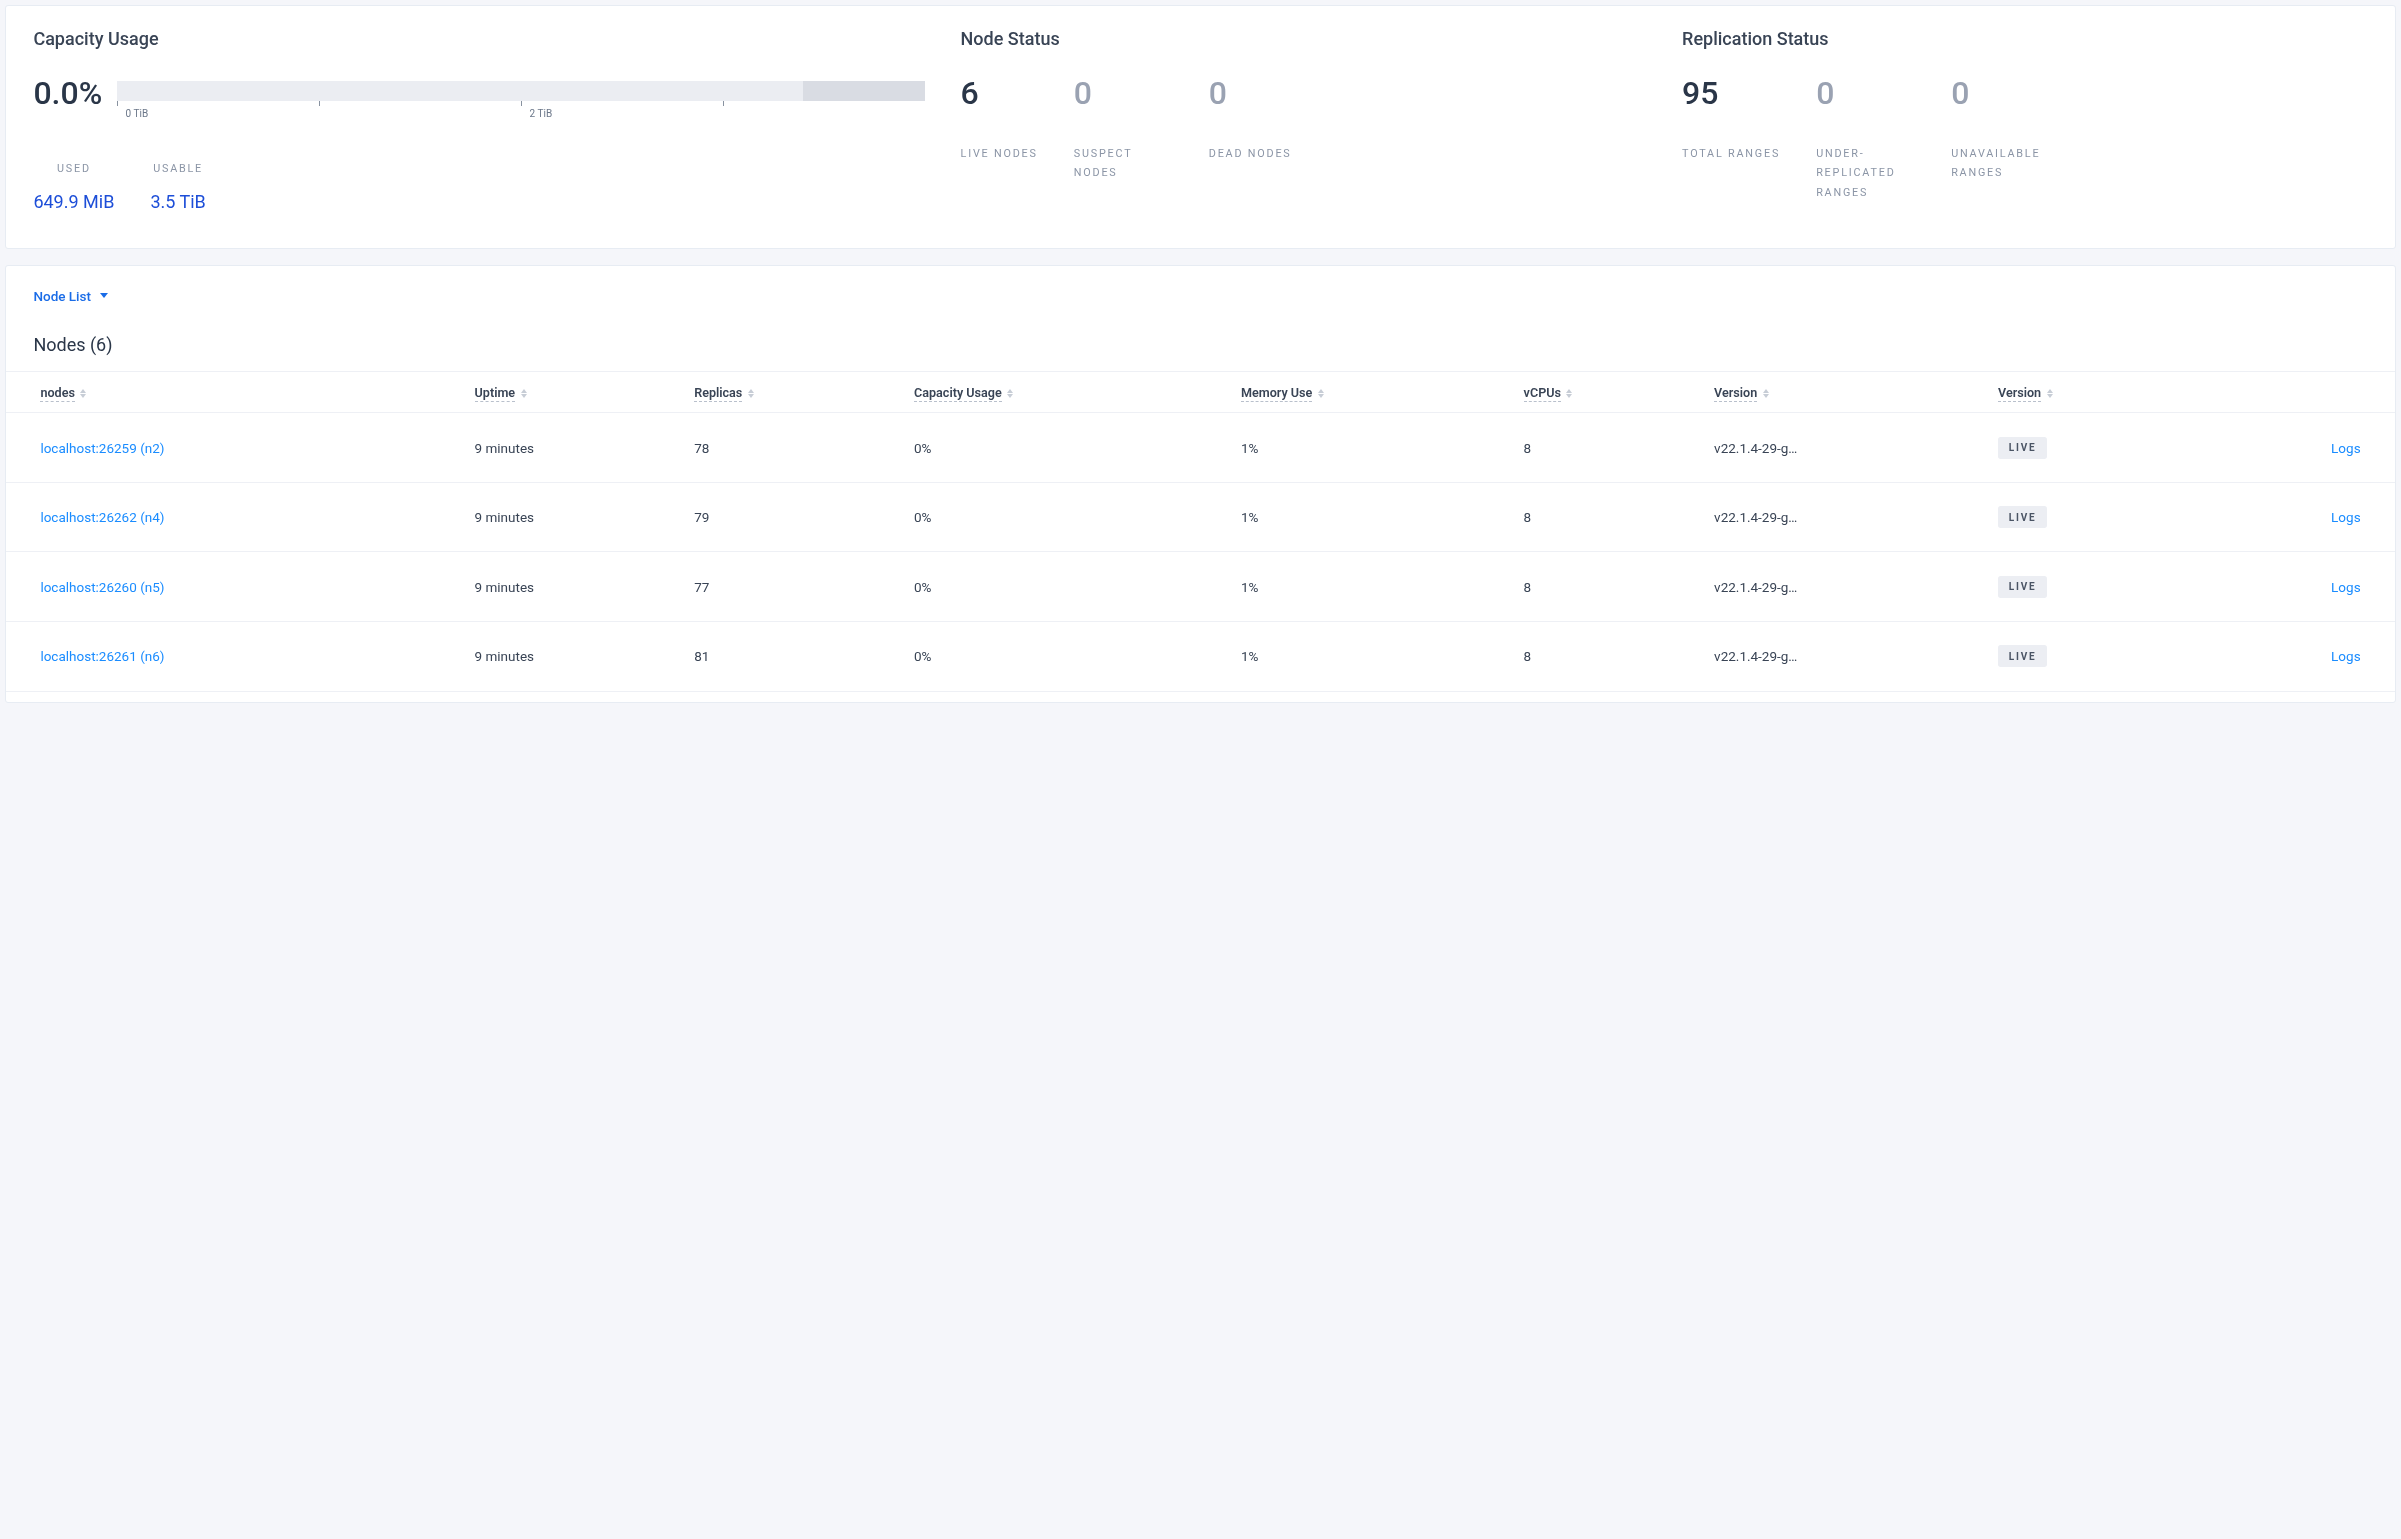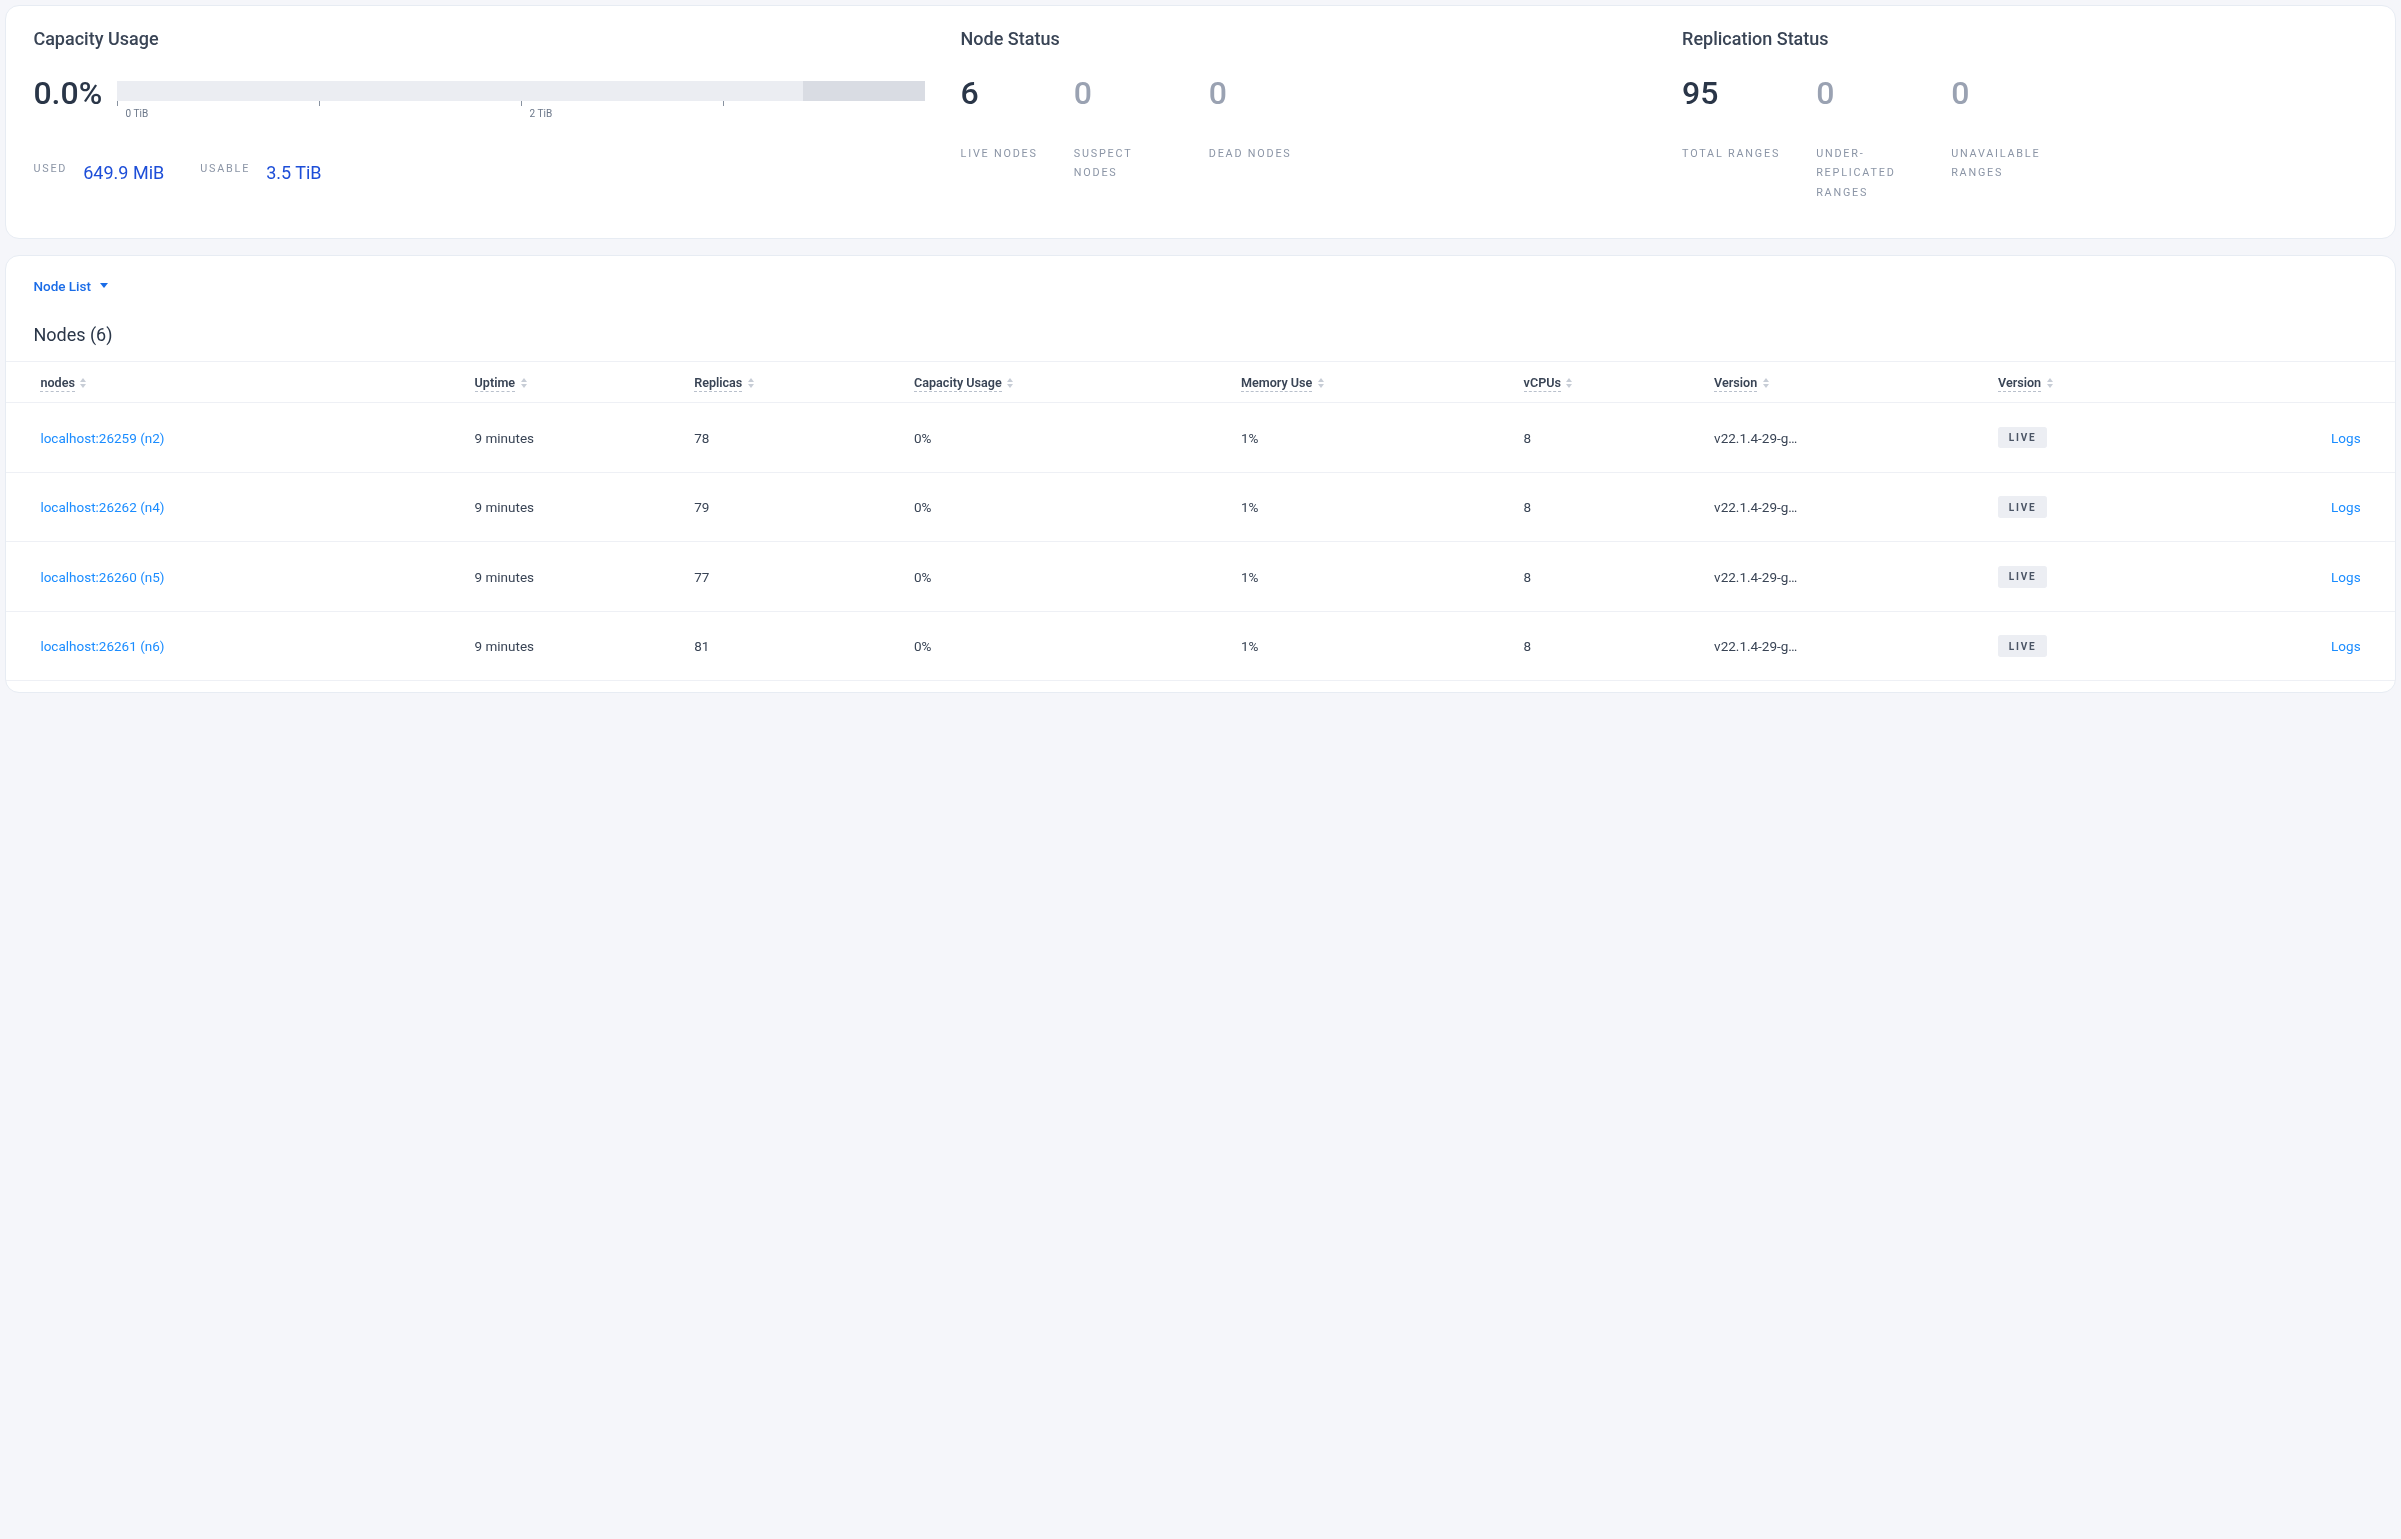--- a/index.html
+++ b/index.html
@@ -9,21 +9,21 @@
     color: #394455;
     padding: 0;
   }
   .page {
     background: #f5f6fa;
     padding: 0;
   }
   .card {
     background: #ffffff;
     border: 0.9px solid #e7ecf3;
-    border-radius: 14px;
+    border-radius: 3px;
   }
   .summary-card {
     margin: 5.4px;
     padding: 21.6px 27px 36px 27px;
     display: flex;
     gap: 36px;
   }
   .summary-section {
     flex: 1;
   }
@@ -85,22 +85,23 @@
     margin-top: 3.6px;
   }
   .capacity-kv-row {
     display: flex;
     gap: 36px;
     margin-top: 43px;
     align-items: baseline;
   }
   .kv-pair {
     display: flex;
-    align-items: flex-start;
+    align-items: center;
     gap: 16px;
+    flex-direction: column;
   }
   .kv-label {
     font-size: 10.8px;
     letter-spacing: 1.8px;
     color: #8b95a6;
     text-transform: uppercase;
   }
   .kv-value {
     font-size: 18px;
     color: #1d4ed8;

